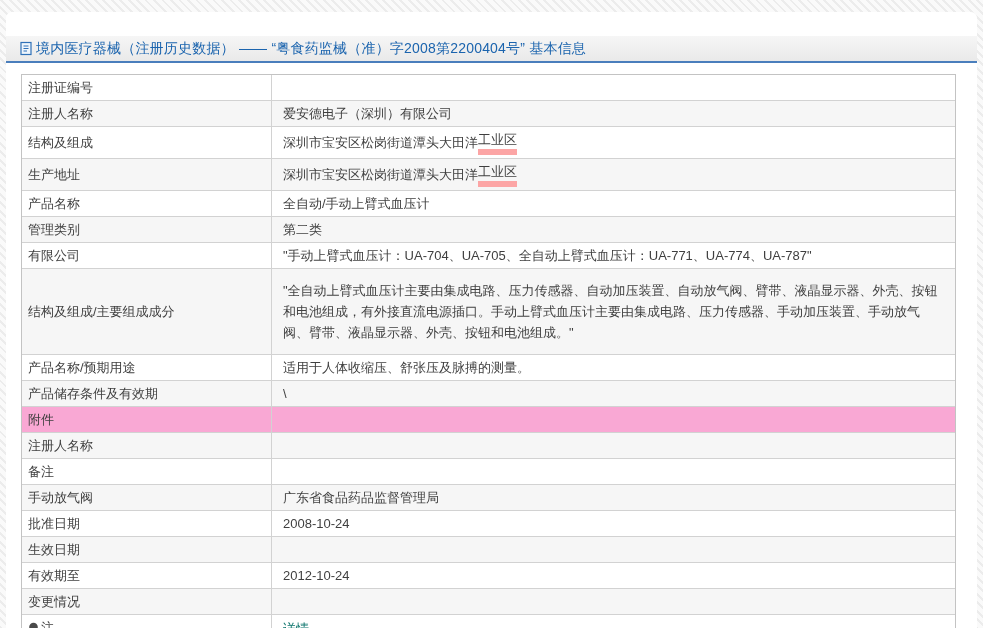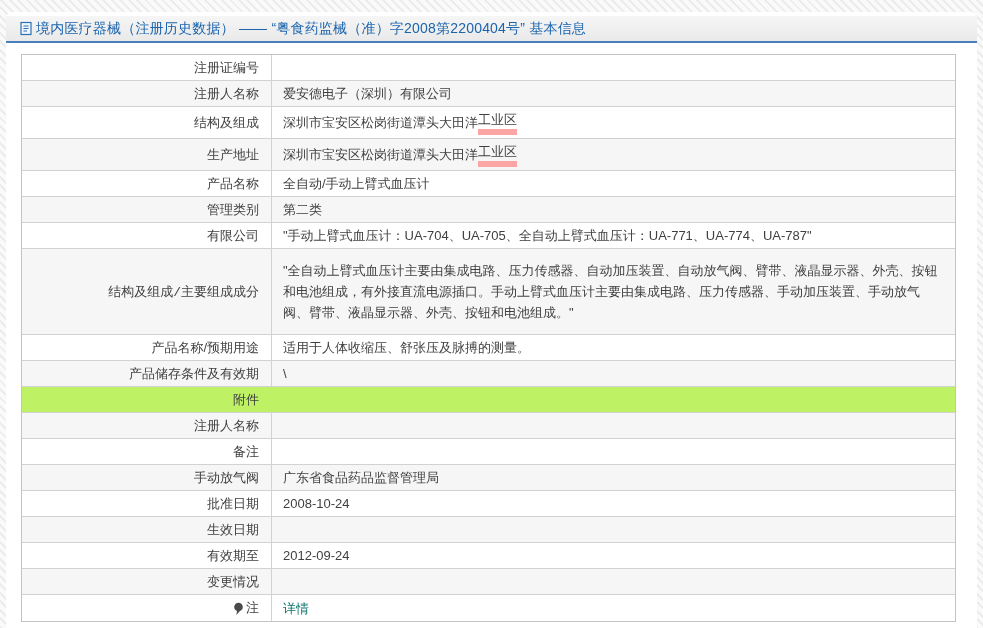--- a/index.html
+++ b/index.html
@@ -10,21 +10,21 @@
     position: relative;
     overflow: hidden;
   }
   .page {
     position: absolute;
     left: 6px; right: 6px; top: 12px; bottom: 0;
     background: #ffffff;
     border-radius: 6px 6px 0 0;
   }
   .header-bar {
-    margin-top: 4px;
+    margin-top: 24px;
     height: 27px;
     background: linear-gradient(#f6f6f6, #e9e9e9);
     border-bottom: 2px solid #4a7ebc;
     display: flex;
     align-items: center;
     padding-left: 13px;
   }
   .doc-icon { margin-right: 3px; display: inline-flex; }
   .page-title {
     color: #1b64ae;
@@ -39,42 +39,42 @@
     color: #3f3f3f;
   }
   .row {
     display: flex;
     border-bottom: 1px solid #d2d2d2;
     min-height: 26px;
     background: #ffffff;
   }
   .row:last-child { border-bottom: none; }
   .row.alt { background: #f6f6f6; }
-  .row.highlight { background: #bef264; }
+  .row.highlight { background: #f9a8d4; }
   .label-cell {
     width: 250px;
     flex: 0 0 250px;
     border-right: 1px solid #d2d2d2;
     display: flex;
     align-items: center;
-    justify-content: flex-end;
+    justify-content: flex-start;
     text-align: right;
     padding: 3px 12px 3px 6px;
     color: #3f3f3f;
   }
   .value-cell {
     flex: 1;
     display: flex;
     align-items: center;
     padding: 3px 14px 3px 11px;
     line-height: 19px;
     color: #3f3f3f;
   }
   .row.tall .value-cell { padding-top: 11px; padding-bottom: 11px; line-height: 21px; display: block; }
-  .row.tall .label-cell { padding-top: 11px; padding-bottom: 11px; font-family: Liberation Mono, monospace; }
+  .row.tall .label-cell { padding-top: 11px; padding-bottom: 11px; }
   .underlined { border-bottom: 6px solid #fca5a5; }
   a.detail-link { color: #0f766e; text-decoration: none; cursor: pointer; }
   .balloon-icon { display: inline-flex; margin-right: 2px; position: relative; top: 1px; }
 </style>
 </head>
 <body>
 
 <div class="page">
   <div class="header-bar">
     <span class="doc-icon">
@@ -212,21 +212,21 @@
         </div>
         <div class="value-cell">
           <span></span>
         </div>
       </div>
       <div class="row">
         <div class="label-cell">
           <span>有效期至</span>
         </div>
         <div class="value-cell">
-          <span>2012-09-24</span>
+          <span>2012-10-24</span>
         </div>
       </div>
       <div class="row alt">
         <div class="label-cell">
           <span>变更情况</span>
         </div>
         <div class="value-cell">
           <span></span>
         </div>
       </div>

